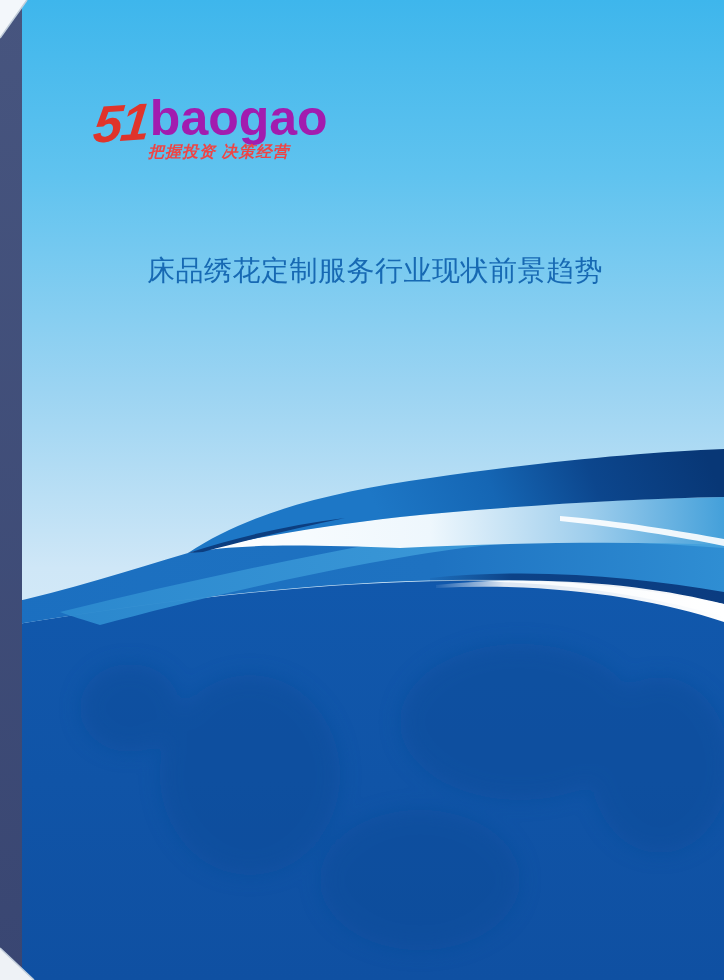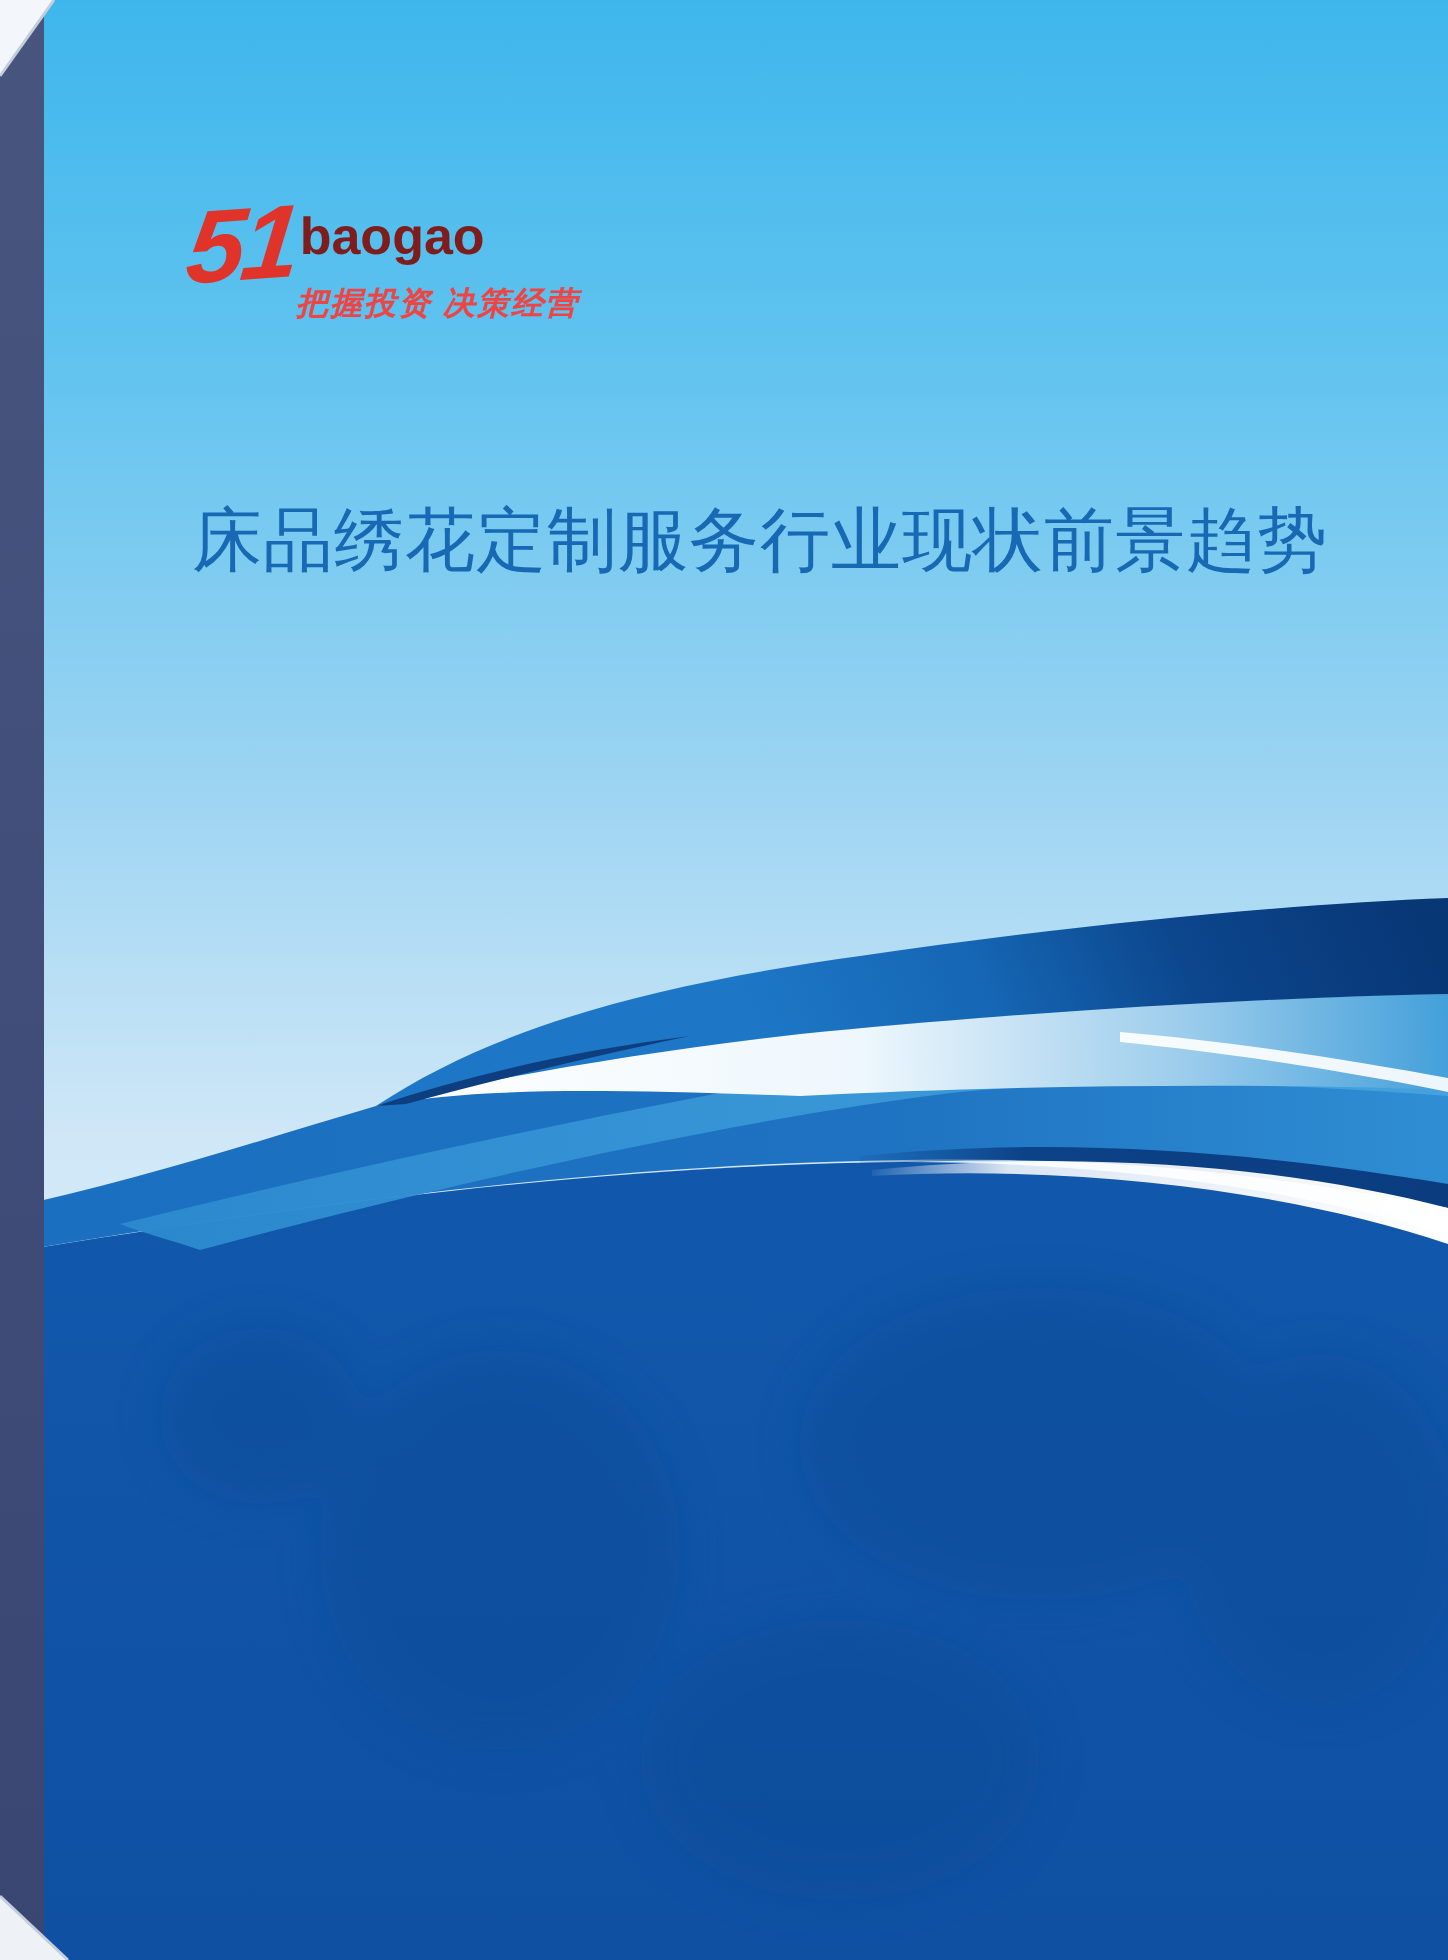--- a/index.html
+++ b/index.html
@@ -18,45 +18,46 @@
   .logo-row{display:flex;align-items:flex-end;}
   .logo-mark{
     font-size:52px;line-height:48px;
     font-weight:bold;font-style:italic;
     color:#e0342b;
     transform:skewX(-10deg) rotate(-4deg);
     position:relative;top:7px;left:0px;
     letter-spacing:-2px;
   }
   .logo-word{
-    font-size:26px;line-height:44px;
+    font-size:50px;line-height:44px;
     font-weight:bold;
-    color:#7f1d1d;
+    color:#a21caf;
     letter-spacing:0px;
     margin-left:2px;
   }
   .logo-slogan{
     margin-top:2px;
     margin-left:54px;
     font-size:16px;
     font-weight:bold;
     font-style:italic;
     color:#ef4444;
     letter-spacing:1px;
     white-space:nowrap;
   }
 
   
   .title{
-    position:absolute;left:96px;top:246px;width:590px;
+    position:absolute;left:80px;top:246px;width:590px;
     color:#1769b3;
-    font-size:35px;
+    font-size:28px;
     line-height:50px;
     letter-spacing:0.5px;
     font-weight:normal;
+    text-align:center;
   }
   .title .line{white-space:nowrap;}
 </style>
 </head>
 <body>
 
 <div class="cover">
 
   <svg class="bg-svg" viewBox="0 0 724 980" preserveAspectRatio="none" aria-hidden="true">
     <defs>

